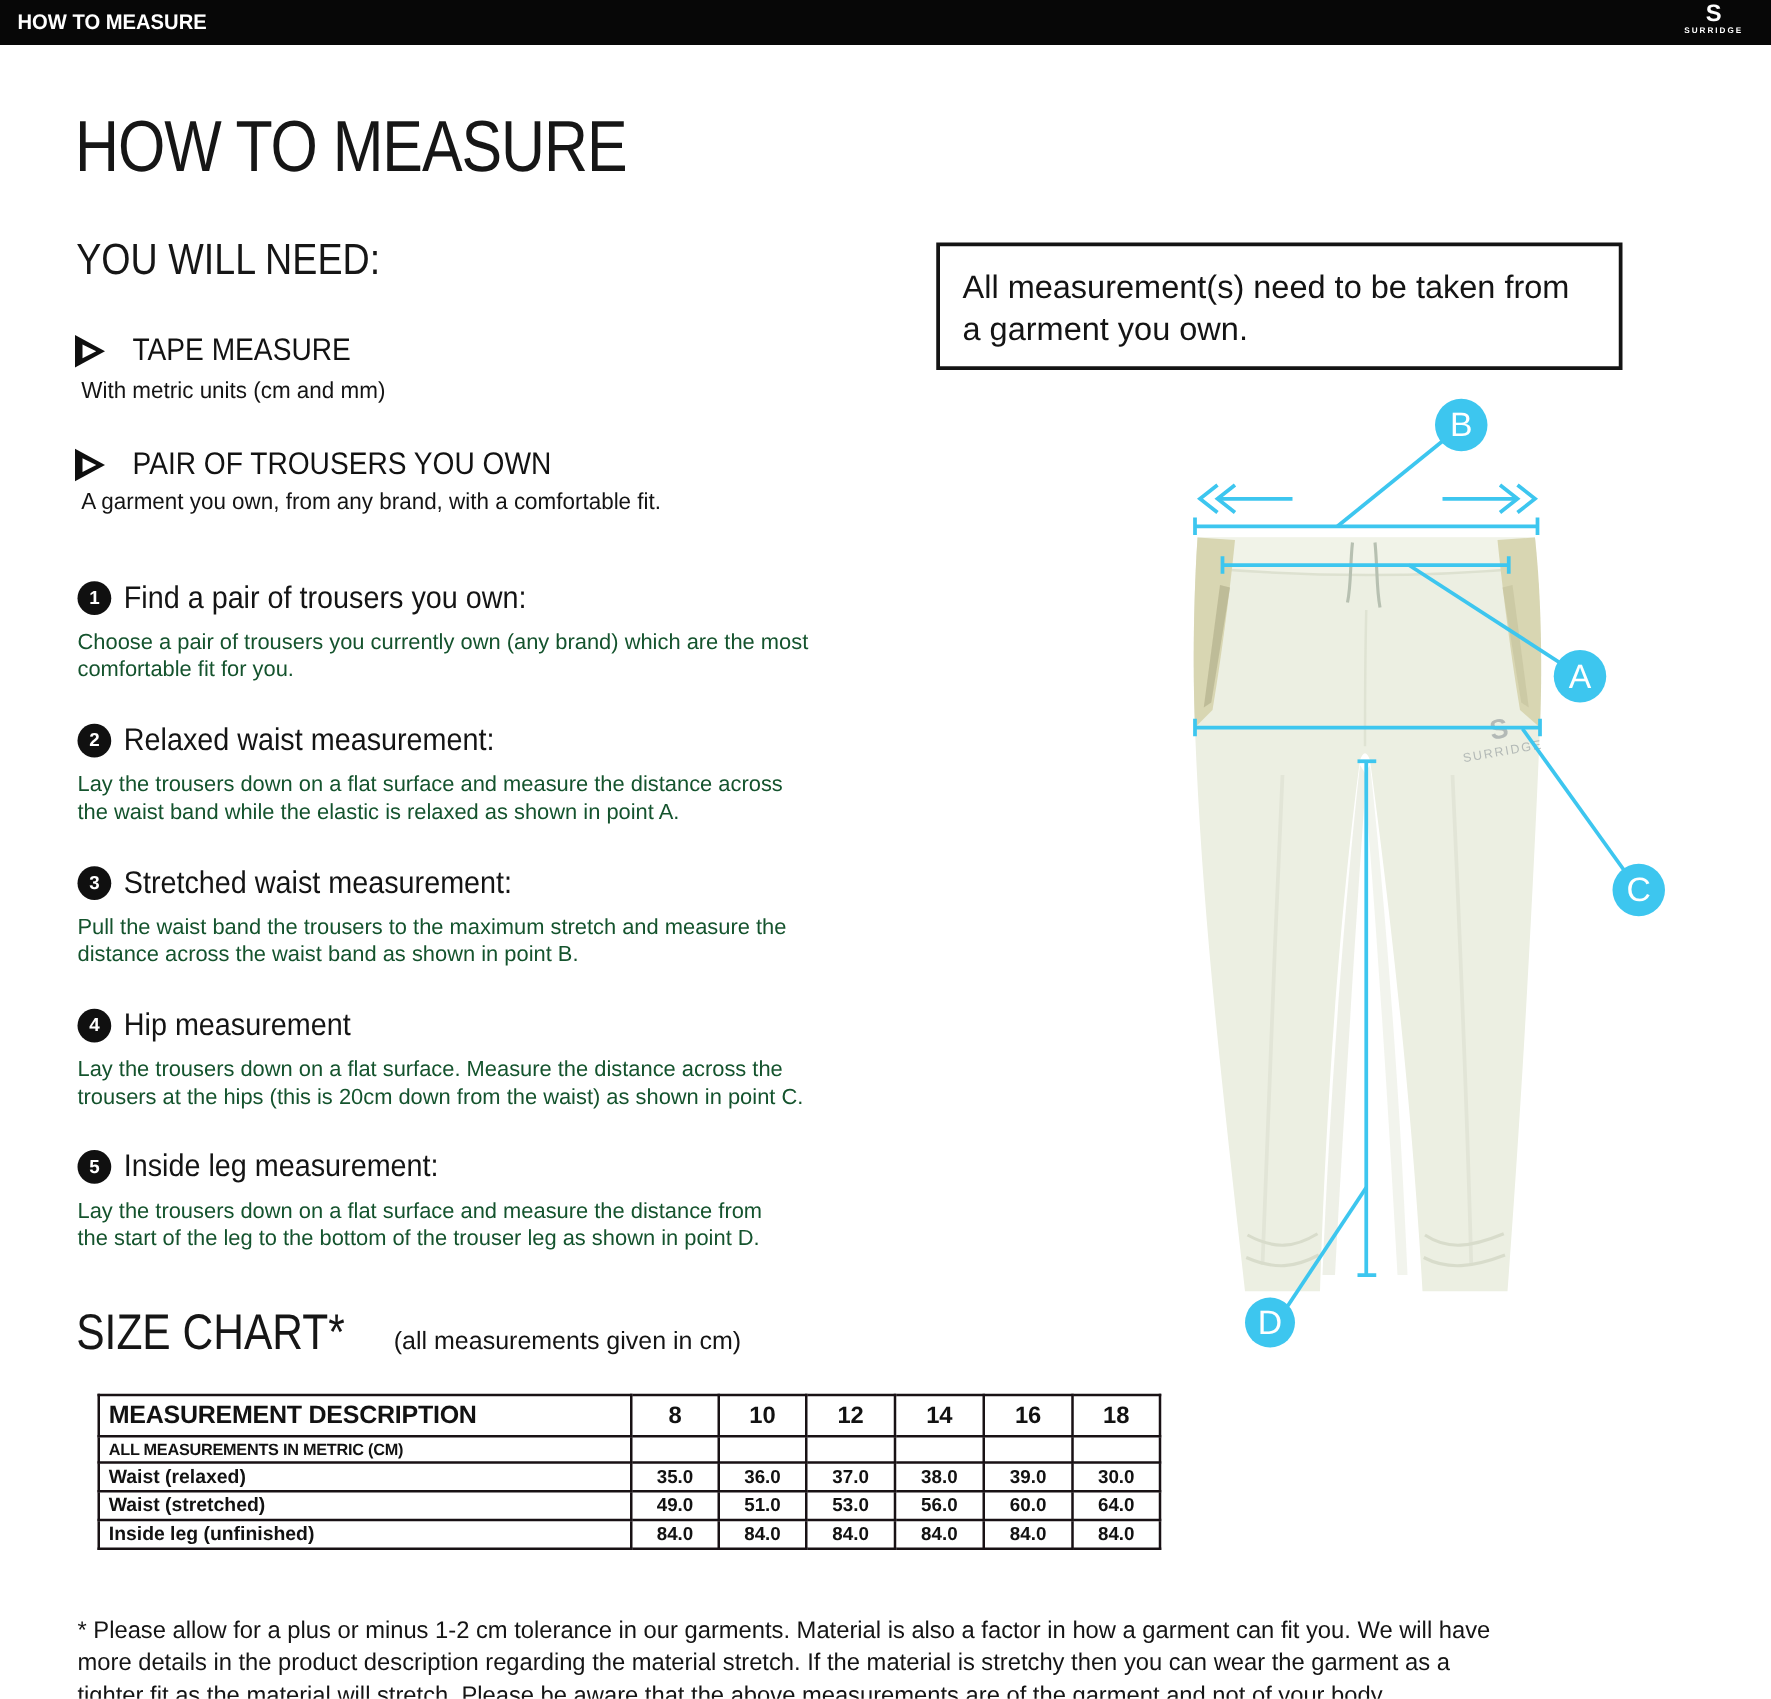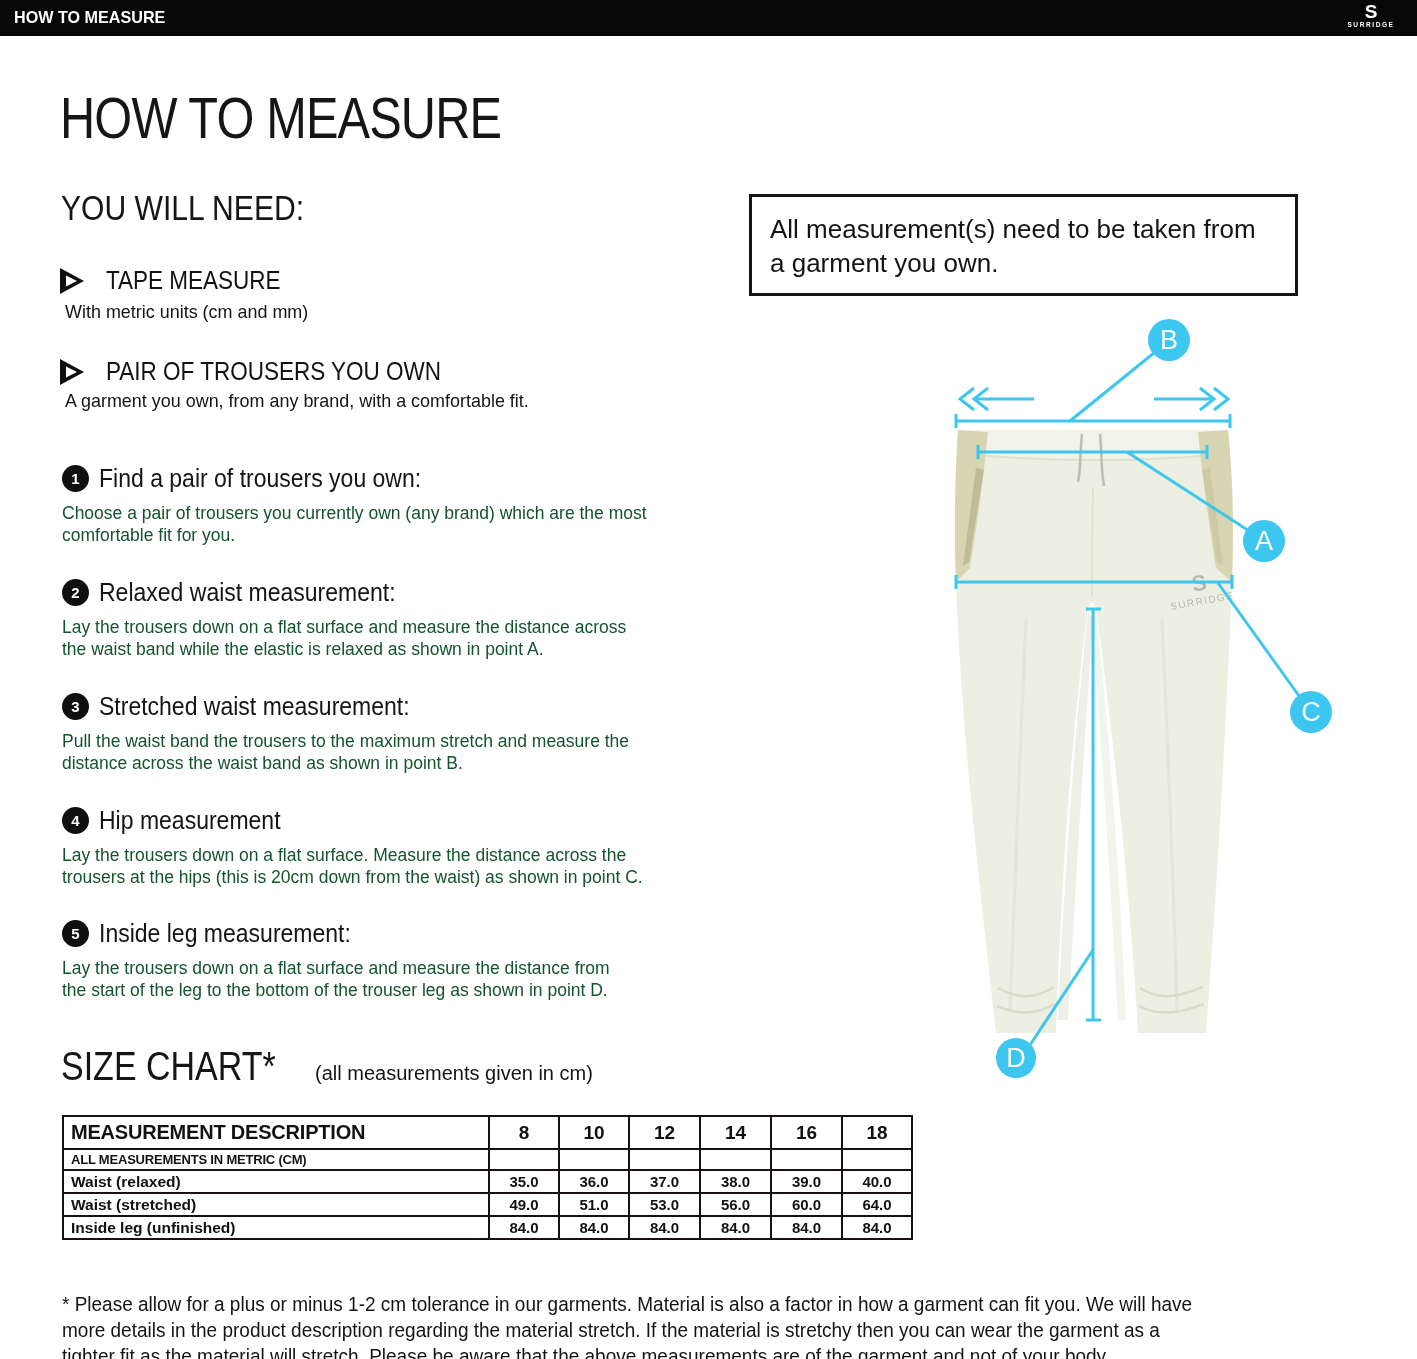--- a/index.html
+++ b/index.html
@@ -46,21 +46,21 @@
   }
   
   .diagram{position:absolute;left:930px;top:300px;width:430px;height:810px;}
   
   .h2-size{
     position:absolute;left:61px;top:1044px;font-size:40px;font-weight:400;color:#161616;
     transform:scaleX(.85);transform-origin:left top;white-space:nowrap;
   }
   .size-sub{position:absolute;left:315px;top:1062px;font-size:20px;color:#141414;white-space:nowrap;}
   table.size{
-    position:absolute;left:62px;top:1115px;border-collapse:collapse;table-layout:fixed;width:849px;border-radius:22px;
+    position:absolute;left:78px;top:1115px;border-collapse:collapse;table-layout:fixed;width:849px;border-radius:22px;
   }
   table.size td,table.size th{border:2px solid #181114;padding:0 0 0 7px;text-align:left;vertical-align:middle;overflow:hidden;}
   table.size .num{text-align:center;padding:0;}
   .r-head{height:33px;}
   .r-metric{height:21px;}
   .r-data{height:23px;}
   .th-desc{font-size:20px;font-weight:bold;letter-spacing:-.2px;}
   .th-size{font-size:19px;font-weight:bold;}
   .td-metric{font-size:13px;font-weight:bold;letter-spacing:-.2px;}
   .td-label{font-size:15.5px;font-weight:bold;}
@@ -273,21 +273,21 @@
         <td></td>
         <td></td>
   </tr>
   <tr class="r-data">
     <td class="td-label">Waist (relaxed)</td>
     <td class="td-val num">35.0</td>
     <td class="td-val num">36.0</td>
     <td class="td-val num">37.0</td>
     <td class="td-val num">38.0</td>
     <td class="td-val num">39.0</td>
-    <td class="td-val num">40.0</td>
+    <td class="td-val num">30.0</td>
   </tr>
   <tr class="r-data">
     <td class="td-label">Waist (stretched)</td>
     <td class="td-val num">49.0</td>
     <td class="td-val num">51.0</td>
     <td class="td-val num">53.0</td>
     <td class="td-val num">56.0</td>
     <td class="td-val num">60.0</td>
     <td class="td-val num">64.0</td>
   </tr>

